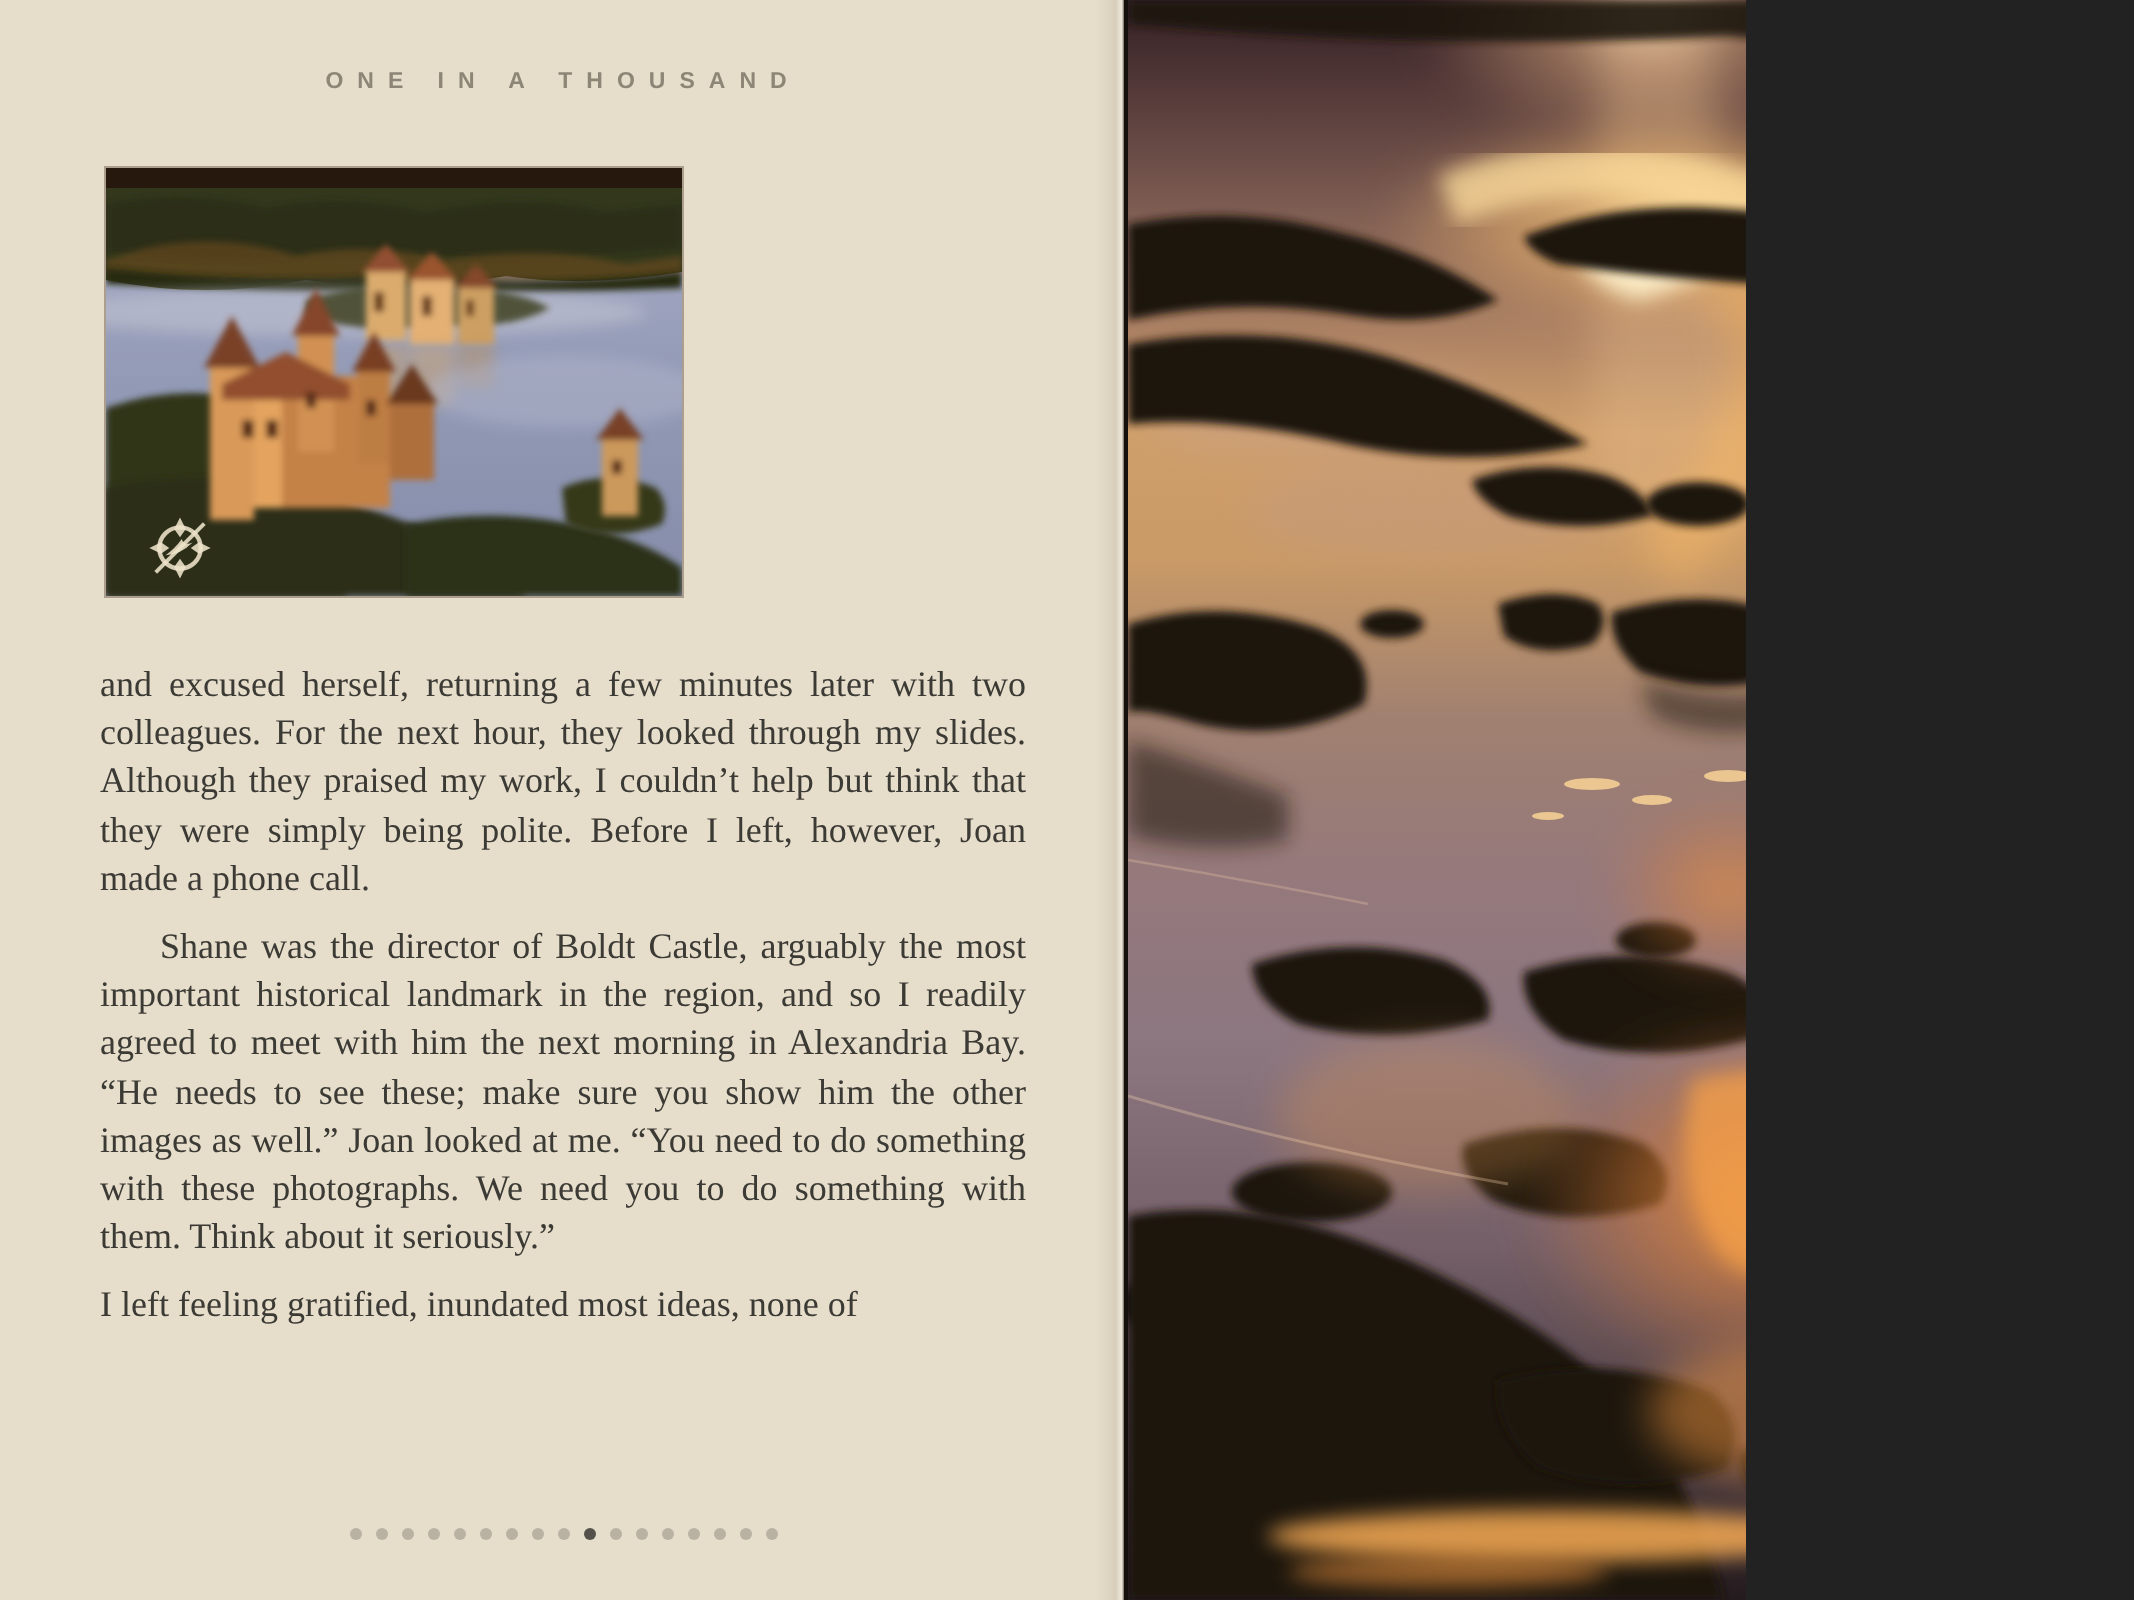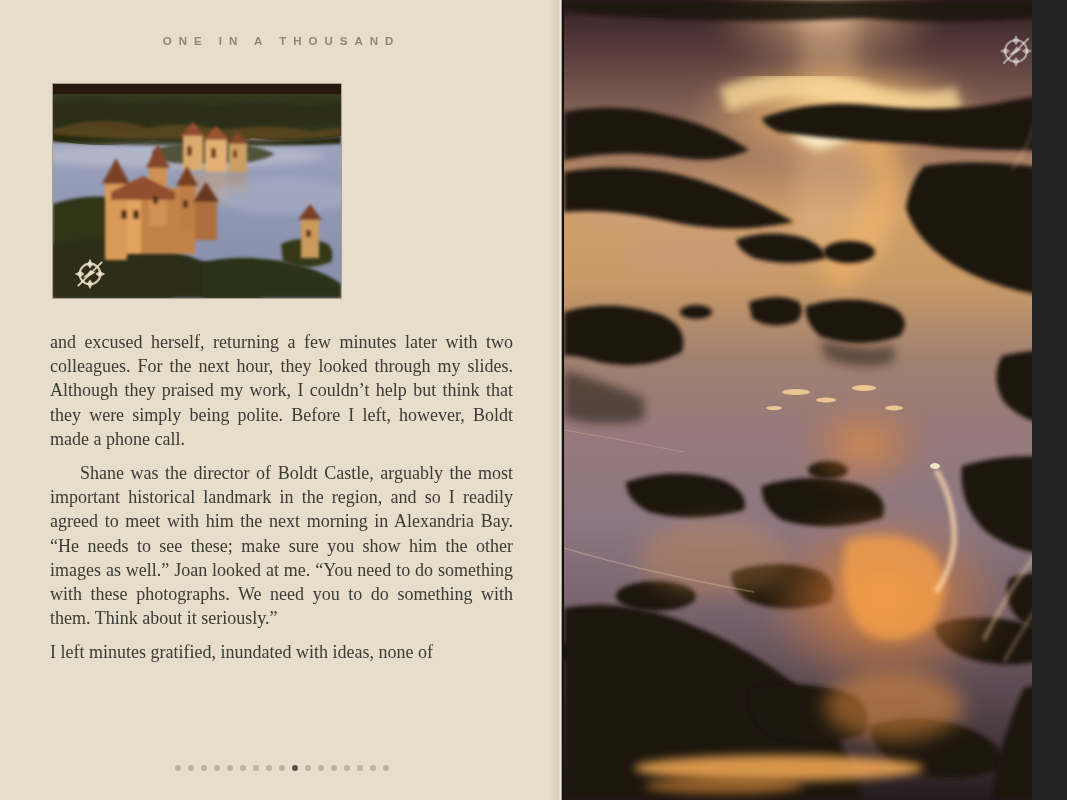--- a/index.html
+++ b/index.html
@@ -1,17 +1,17 @@
 <!DOCTYPE html>
 <html><head>
 <meta charset="utf-8">
 <style>
   html, body { margin: 0; padding: 0; background: #222; }
   .screen {
-    position: relative; width: 1032px; height: 800px;
+    position: relative; width: 873px; height: 800px;
     overflow: hidden; background: #f0abfc;
     font-family: "Liberation Serif", serif;
   }
 
   
   .left-page {
     position: absolute; left: 0; top: 0; width: 562px; height: 800px;
     background: #e6decb;
   }
   .left-page::after { 
@@ -161,23 +161,23 @@
         </g>
 
         <rect width="288" height="214" fill="#ff9c3c" opacity="0.07"></rect>
       </svg>
       <svg class="compass compass-on-castle" viewBox="0 0 40 40">
           <use href="#compass"></use>
         </svg>
     </div>
 
     <div class="body-text">
-        <p>and excused herself, returning a few minutes later with two colleagues. For the next hour, they looked through my slides. Although they praised my work, I couldn’t help but think that they were simply being polite. Before I left, however, Boldt made a phone call.</p>
+        <p>and excused herself, returning a few minutes later with two colleagues. For the next hour, they looked through my slides. Although they praised my work, I couldn’t help but think that they were simply being polite. Before I left, however, Joan made a phone call.</p>
         <p class="indent">Shane was the director of Boldt Castle, arguably the most important historical landmark in the region, and so I readily agreed to meet with him the next morning in Alexandria Bay. “He needs to see these; make sure you show him the other images as well.” Joan looked at me. “You need to do something with these photographs. We need you to do something with them. Think about it seriously.”</p>
-        <p>I left minutes gratified, inundated with ideas, none of</p>
+        <p>I left feeling gratified, inundated most ideas, none of</p>
       </div>
 
     <div class="page-dots"><span class="dot"></span><span class="dot"></span><span class="dot"></span><span class="dot"></span><span class="dot"></span><span class="dot"></span><span class="dot"></span><span class="dot"></span><span class="dot"></span><span class="dot active"></span><span class="dot"></span><span class="dot"></span><span class="dot"></span><span class="dot"></span><span class="dot"></span><span class="dot"></span><span class="dot"></span></div>
   </div>
 
   <div class="right-page">
     <svg class="scene" width="505" height="800" viewBox="0 0 505 800" preserveAspectRatio="none">
       <defs>
         <linearGradient id="sbg" x1="0" y1="0" x2="0" y2="1">
           <stop offset="0.00" stop-color="#332024"></stop>

